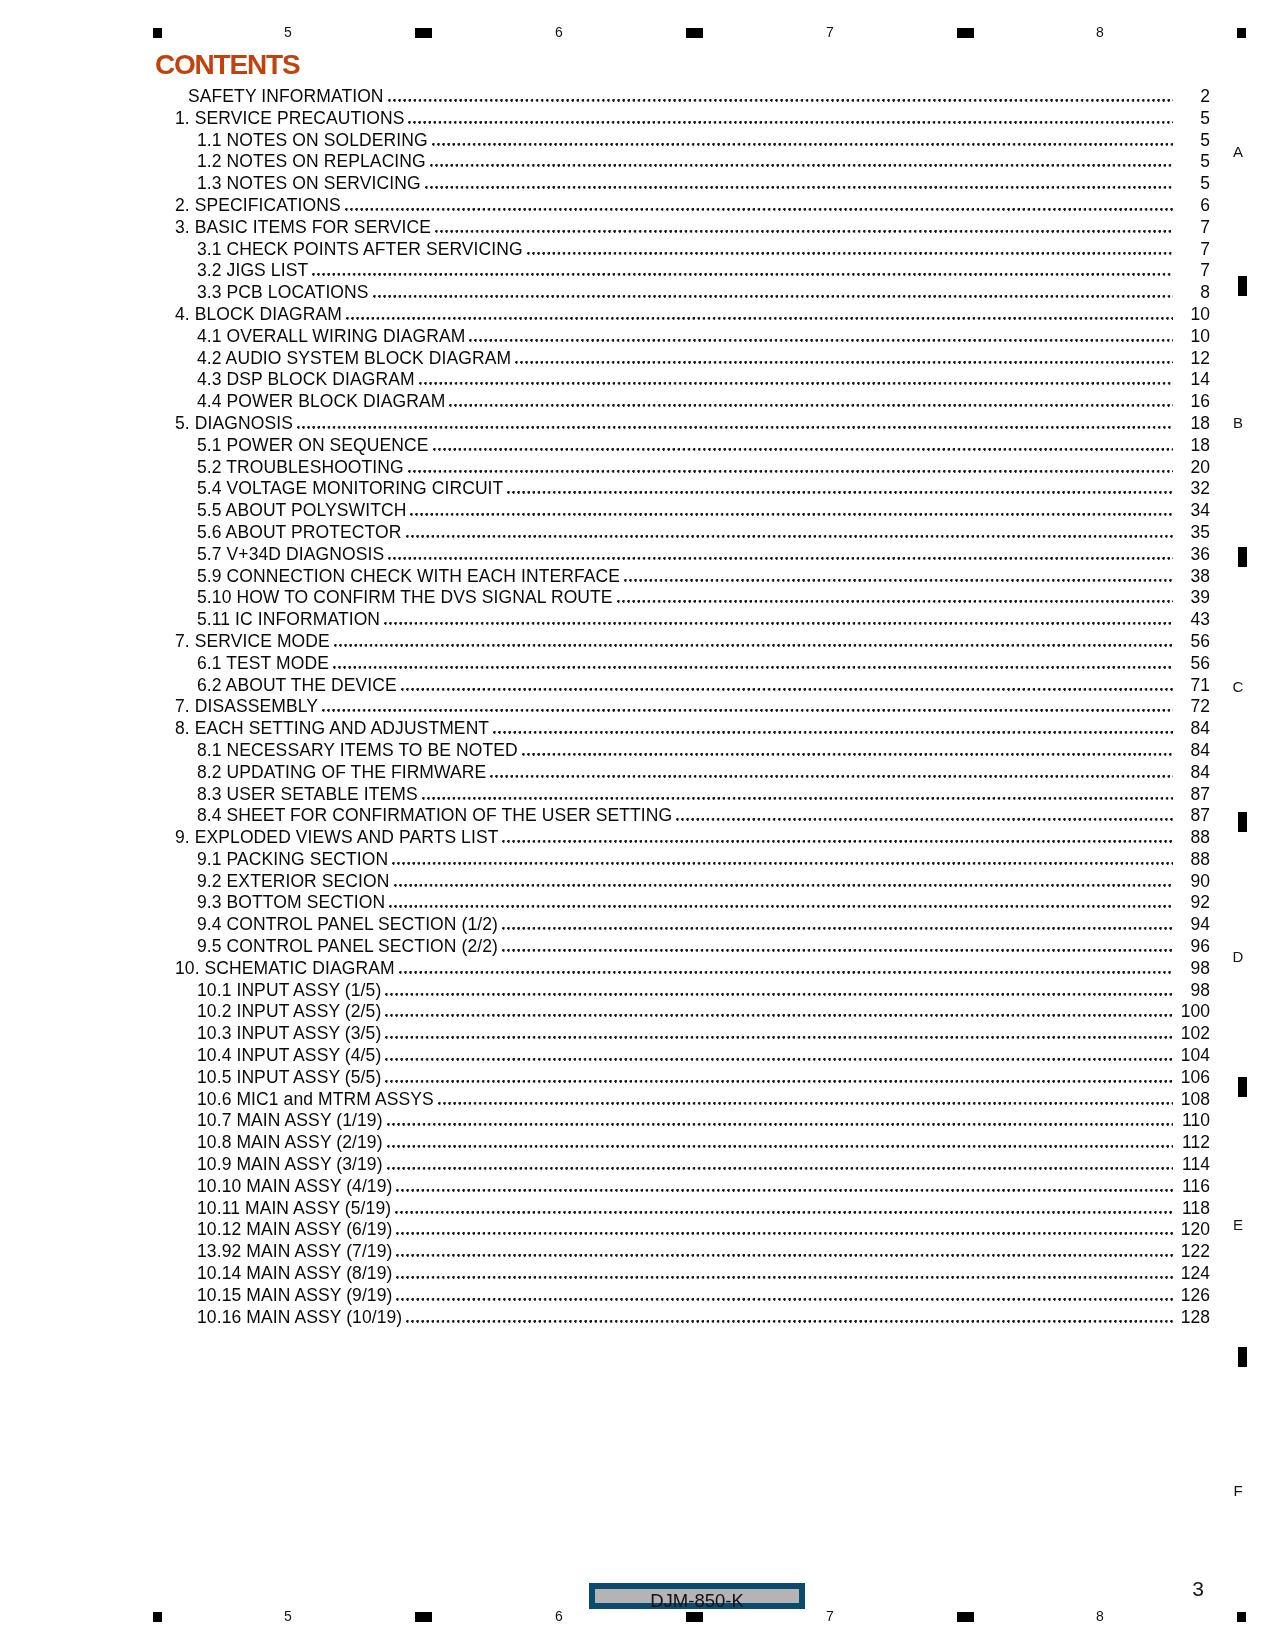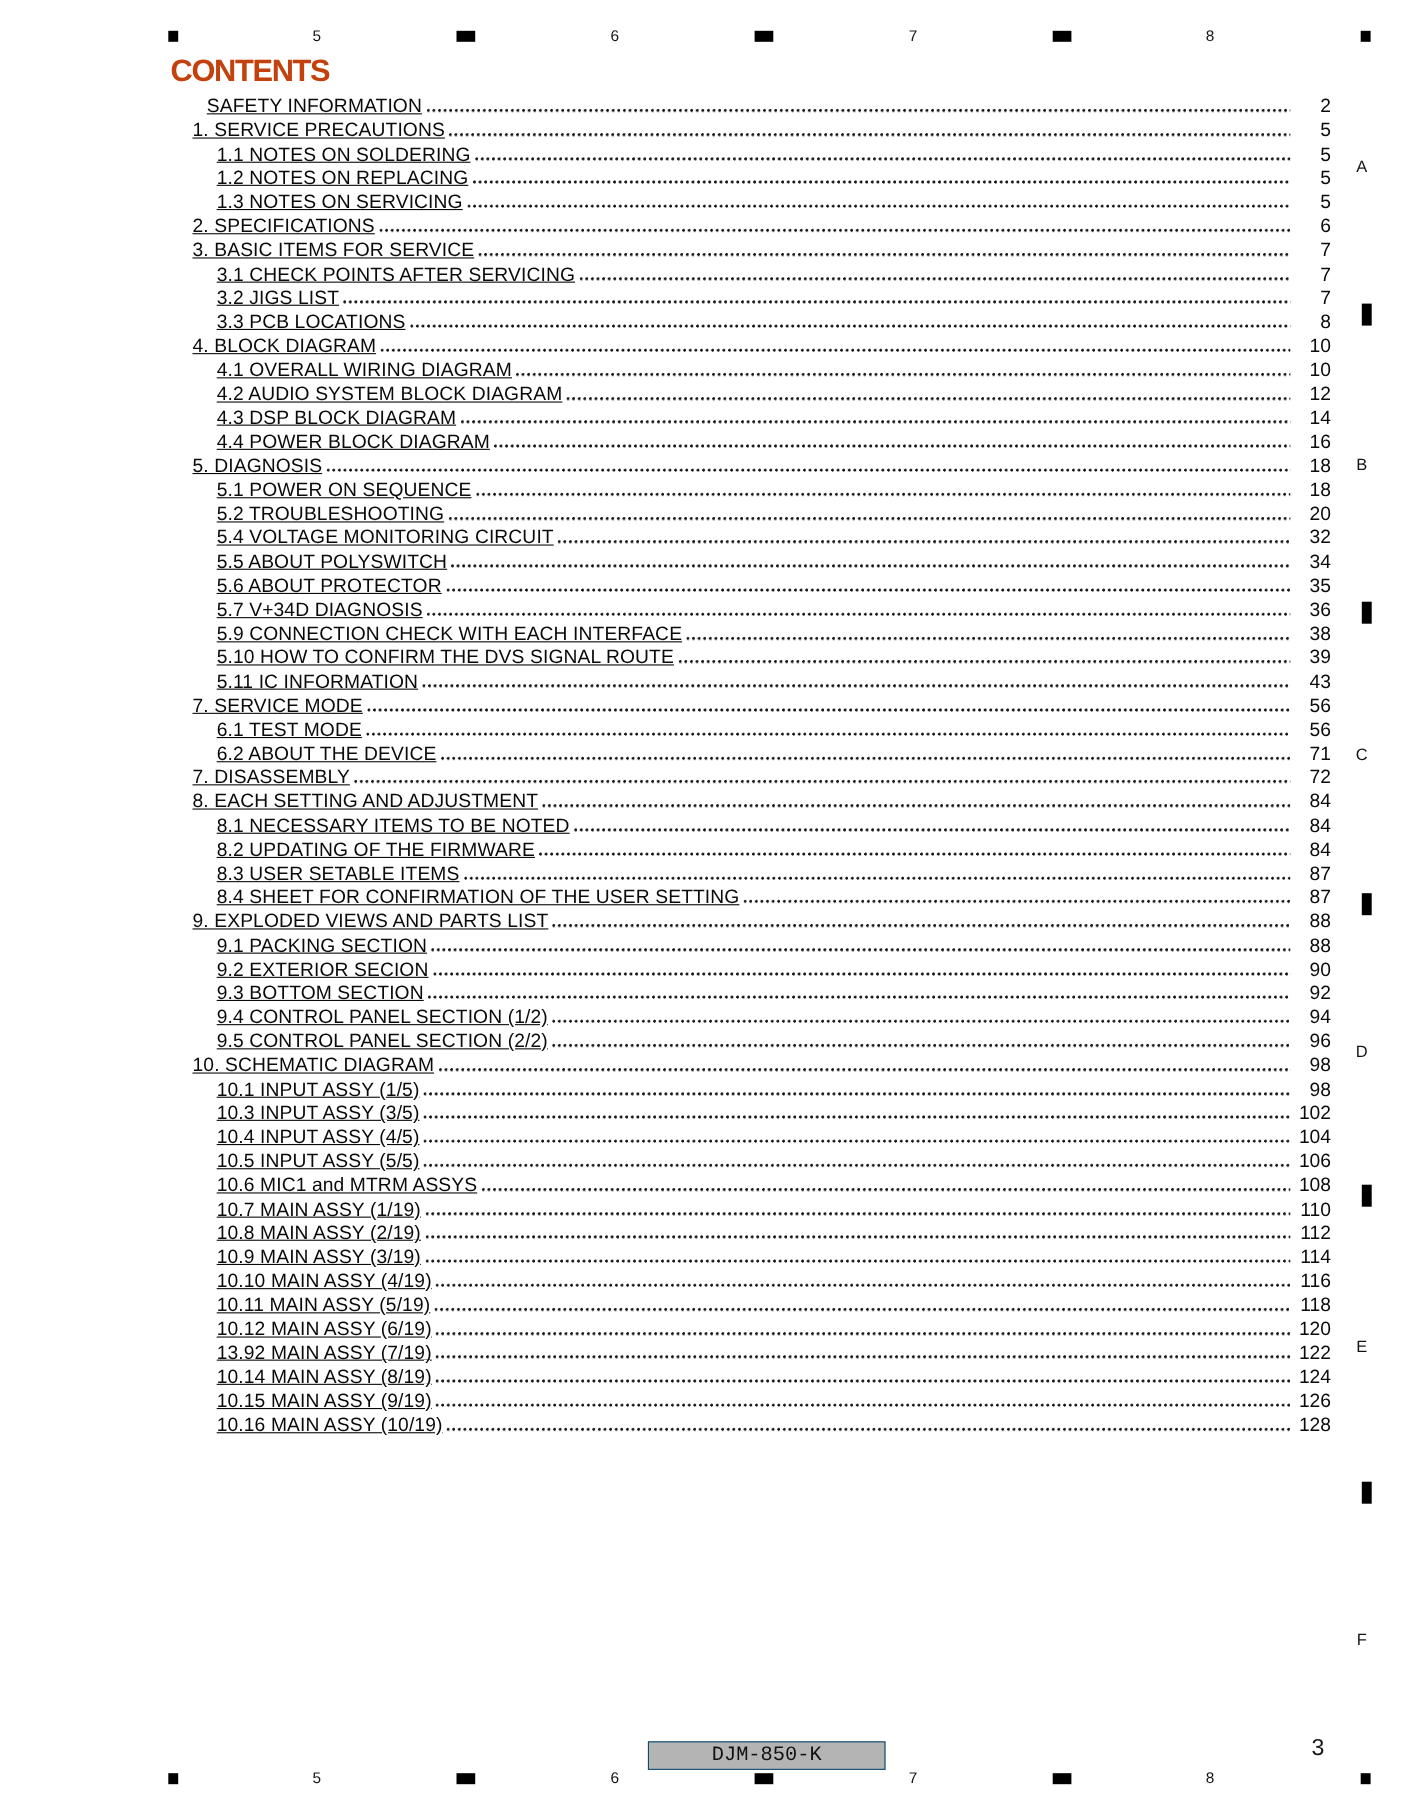--- a/index.html
+++ b/index.html
@@ -32,37 +32,37 @@
     line-height:42px;color:#c2410c;
   }
   
   .toc{
     position:absolute;left:175px;top:86px;width:1035px;
   }
   .toc-row{
     display:flex;align-items:baseline;
     height:21.8px;font-size:17.5px;white-space:nowrap;
   }
-  .toc-row .label{flex:0 0 auto;letter-spacing:0.1px;text-decoration:underline;}
+  .toc-row .label{flex:0 0 auto;letter-spacing:0.1px;}
   .toc-row .leader{
     flex:1 1 auto;height:13px;margin:0 3px 0 4px;min-width:12px;
     background-image:radial-gradient(circle at 1.4px 1.4px,#161616 1.15px,rgba(0,0,0,0) 1.5px);
     background-size:5.1px 3px;
     background-repeat:repeat-x;
     background-position:left bottom;
   }
   .toc-row .page-num{flex:0 0 auto;min-width:34px;text-align:right;}
   .indent-0{padding-left:0;}
   .indent-1{padding-left:13px;}
   .indent-2{padding-left:22px;}
   
   .model-box{
     position:absolute;left:589px;top:1583px;width:216px;height:26px;
-    background:#b4b4b4;border:1px solid #0c4a6e;box-sizing:border-box;
-    text-align:center;line-height:24px;font-size:18.5px;color:#111;font-family:Liberation Mono, monospace;
+    background:#b4b4b4;border:6px solid #0c4a6e;box-sizing:border-box;
+    text-align:center;line-height:24px;font-size:18.5px;color:#111;
   }
   .footer-page{
     position:absolute;left:1158px;top:1577px;width:46px;
     text-align:right;font-size:21px;color:#141414;
   }
 </style>
 </head>
 <body>
 
 <div class="page">
@@ -303,20 +303,25 @@
       <span class="label">10. SCHEMATIC DIAGRAM</span>
       <span class="leader"></span>
       <span class="page-num">98</span>
     </div>
       <div class="toc-row indent-2">
       <span class="label">10.1 INPUT ASSY (1/5)</span>
       <span class="leader"></span>
       <span class="page-num">98</span>
     </div>
       <div class="toc-row indent-2">
+      <span class="label">10.2 INPUT ASSY (2/5)</span>
+      <span class="leader"></span>
+      <span class="page-num">100</span>
+    </div>
+      <div class="toc-row indent-2">
       <span class="label">10.3 INPUT ASSY (3/5)</span>
       <span class="leader"></span>
       <span class="page-num">102</span>
     </div>
       <div class="toc-row indent-2">
       <span class="label">10.4 INPUT ASSY (4/5)</span>
       <span class="leader"></span>
       <span class="page-num">104</span>
     </div>
       <div class="toc-row indent-2">

